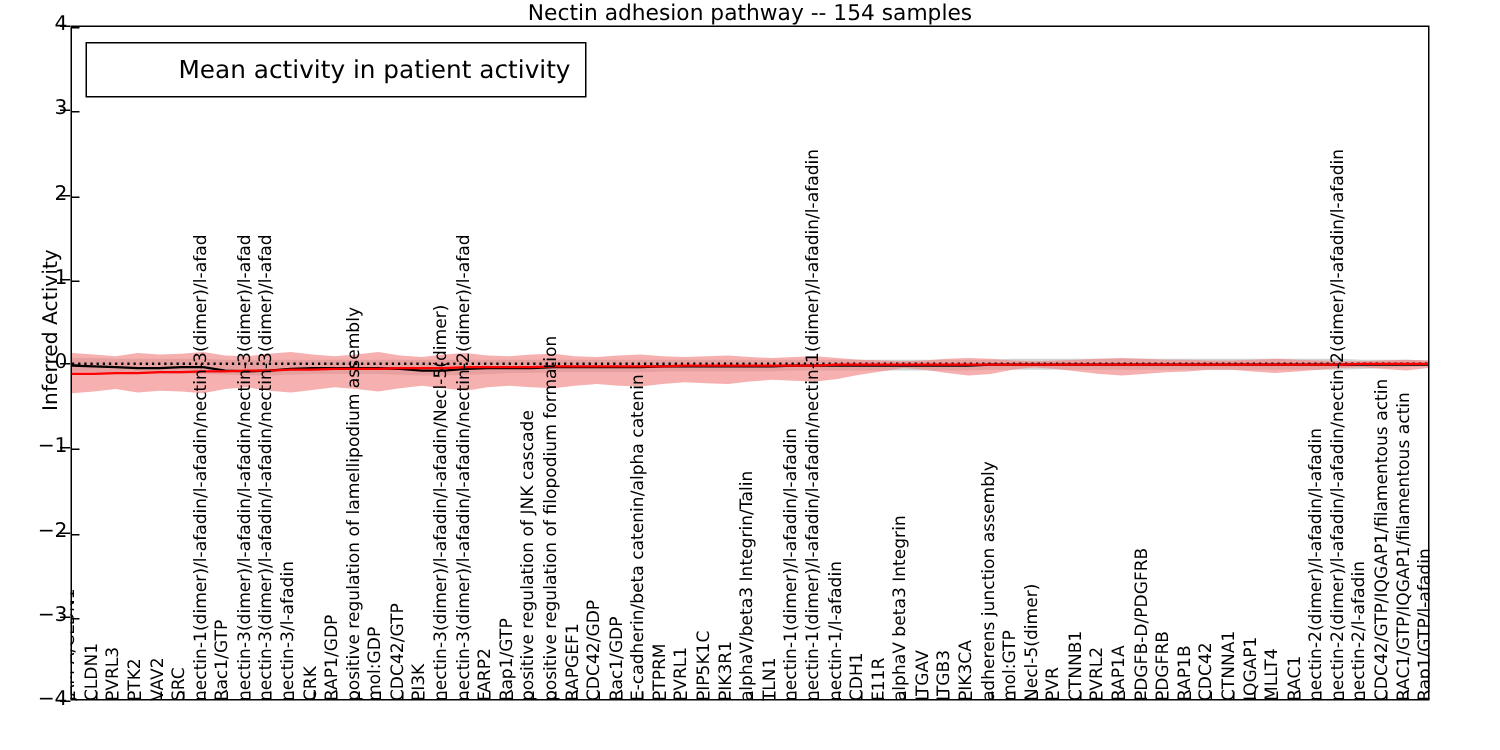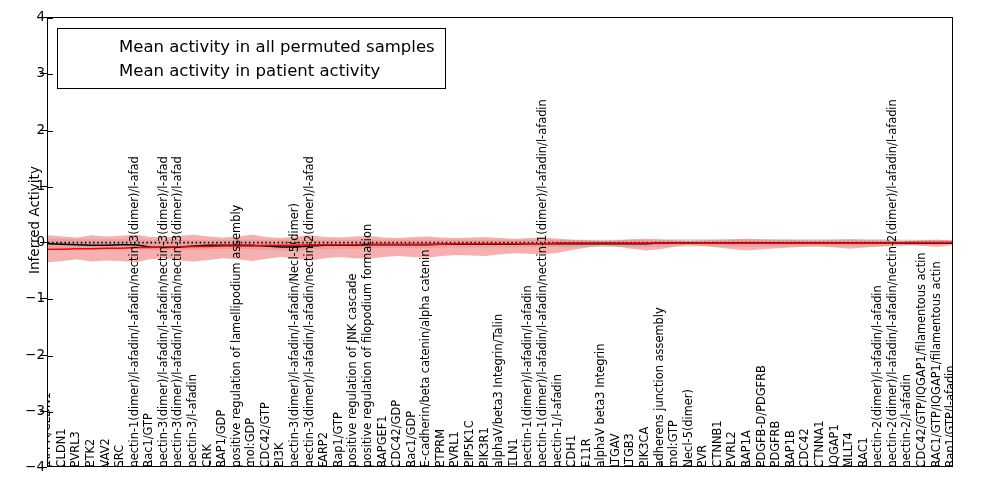--- a/index.html
+++ b/index.html
@@ -149,20 +149,21 @@
     white-space: nowrap;
   }
 
   svg { display: block; }
 </style>
 </head>
 <body>
 
 <div id="figure">
 
+  <div id="chart-title">Nectin adhesion pathway -- 154 samples</div>
 
   <div id="y-axis-label">Inferred Activity</div>
 
 
   <div id="y-axis">
       <div class="y-tick-label" style="top: 467px;">−4</div>
       <div class="y-tick-mark" style="top: 467px;"></div>
       <div class="y-tick-label" style="top: 410.75px;">−3</div>
       <div class="y-tick-mark" style="top: 410.75px;"></div>
       <div class="y-tick-label" style="top: 354.5px;">−2</div>
@@ -323,25 +324,19 @@
       <div class="x-tick-label" title="nectin-2(dimer)/l-afadin/l-afadin/nectin-2(dimer)/l-afadin/l-afadin" style="left: 850.877px;">nectin-2(dimer)/l-afadin/l-afadin/nectin-2(dimer)/l-afadin/l-afadin</div>
       <div class="x-tick-label" title="nectin-2/l-afadin" style="left: 865.458px;">nectin-2/l-afadin</div>
       <div class="x-tick-label" title="CDC42/GTP/IQGAP1/filamentous actin" style="left: 880.039px;">CDC42/GTP/IQGAP1/filamentous actin</div>
       <div class="x-tick-label" title="RAC1/GTP/IQGAP1/filamentous actin" style="left: 894.619px;">RAC1/GTP/IQGAP1/filamentous actin</div>
       <div class="x-tick-label" title="Rap1/GTP/l-afadin" style="left: 909.2px;">Rap1/GTP/l-afadin</div>
     </div>
 
   <div id="legend">
     <div class="legend-row">
       <svg class="legend-swatch" width="38" height="4" viewBox="0 0 38 4">
-        <line x1="0" y1="2" x2="38" y2="2" stroke="#000000" stroke-width="1.6"></line>
-      </svg>
-      <span class="legend-text">Mean activity in all permuted samples</span>
-    </div>
-    <div class="legend-row">
-      <svg class="legend-swatch" width="38" height="4" viewBox="0 0 38 4">
         <line x1="0" y1="2" x2="38" y2="2" stroke="#ff0000" stroke-width="1.6"></line>
       </svg>
       <span class="legend-text">Mean activity in patient activity</span>
     </div>
   </div>
 
 </div>
 
 </body></html>

